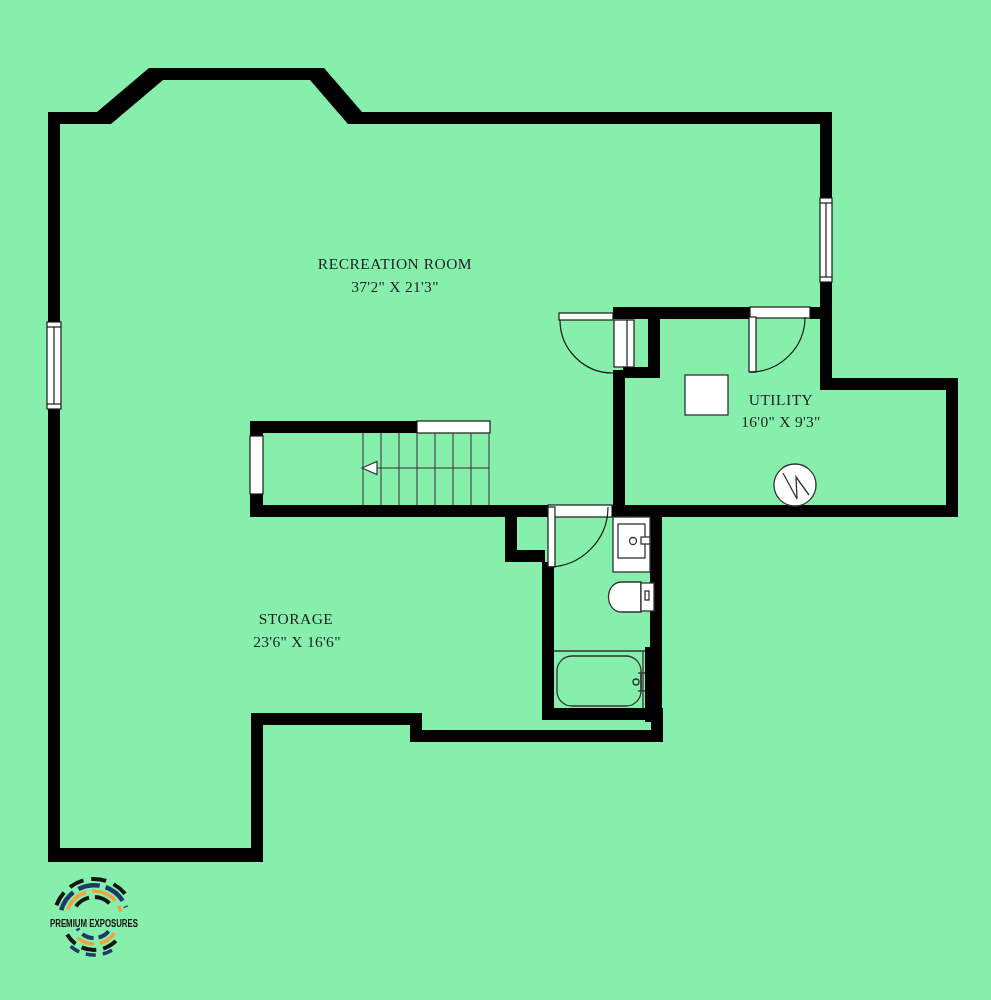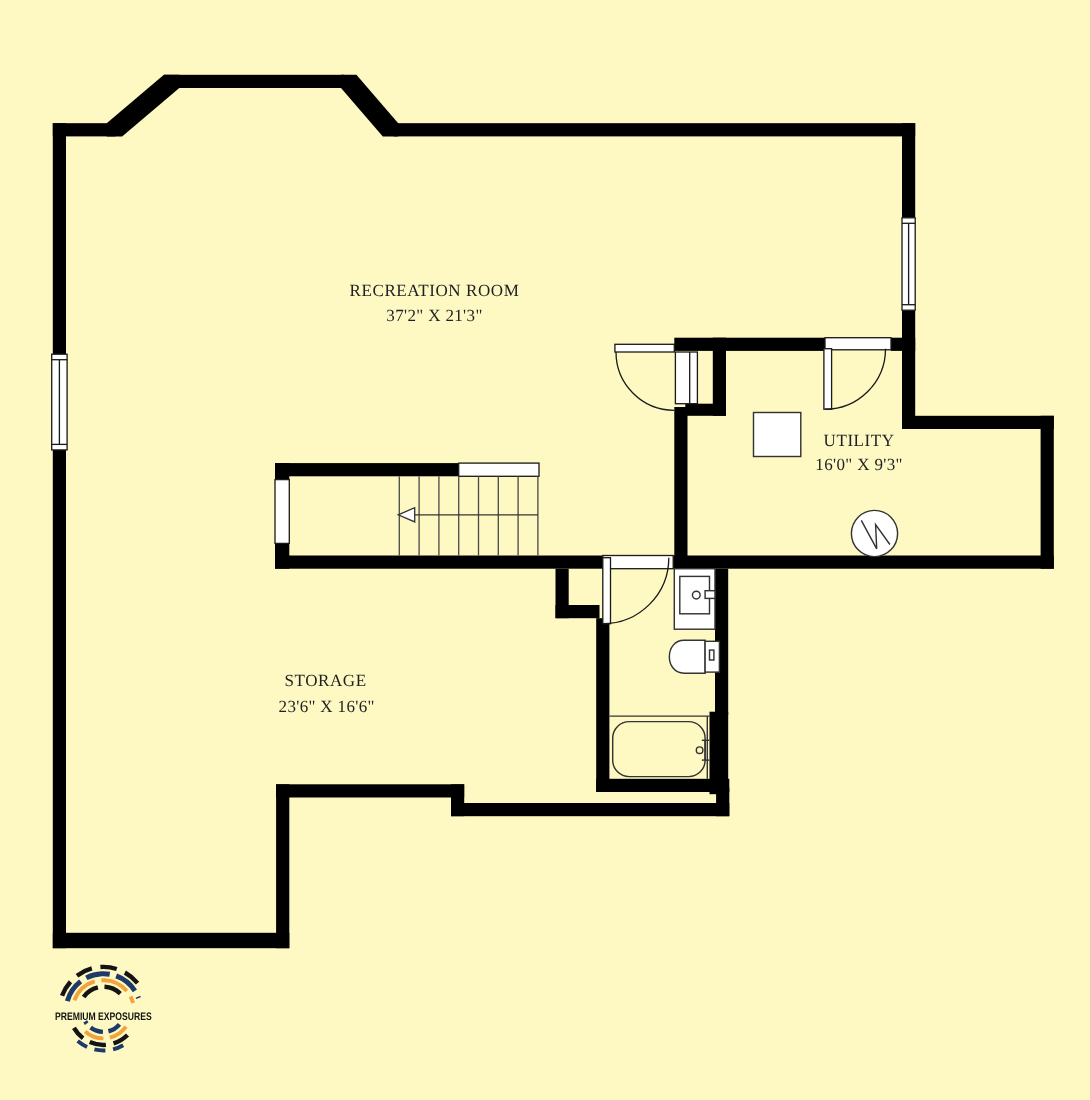--- a/index.html
+++ b/index.html
@@ -1,16 +1,16 @@
 <!DOCTYPE html>
 <html><head>
 <meta charset="utf-8">
 <style>
   html,body{margin:0;padding:0;background:#ffffff;}
-  #canvas{position:relative;width:991px;height:1000px;background:#fef9c3;overflow:hidden;
+  #canvas{position:relative;width:991px;height:1000px;background:#86efac;overflow:hidden;
           font-family:"Liberation Serif", serif;}
   svg{display:block;}
   .room-name{font-family:"Liberation Serif", serif;font-size:15.5px;letter-spacing:0.5px;}
   .room-dims{font-family:"Liberation Serif", serif;font-size:15.5px;letter-spacing:0.3px;}
   .logo-text{font-family:"Liberation Sans", sans-serif;font-size:10px;font-weight:bold;}
 </style>
 </head>
 <body>
 
 <div id="canvas">

